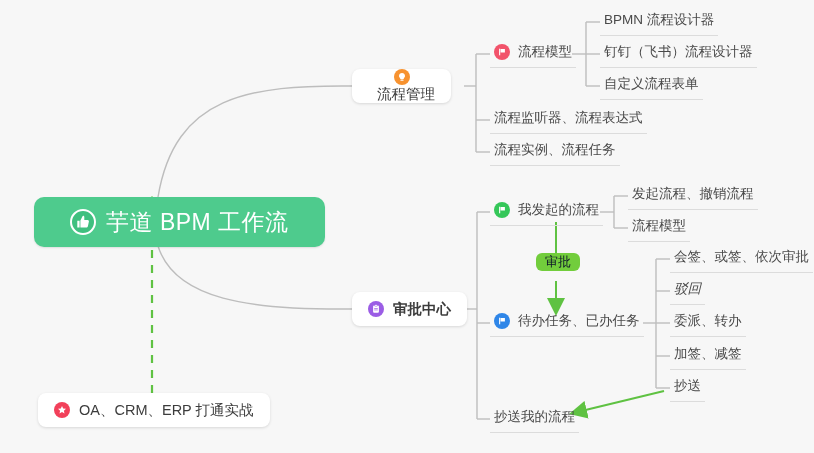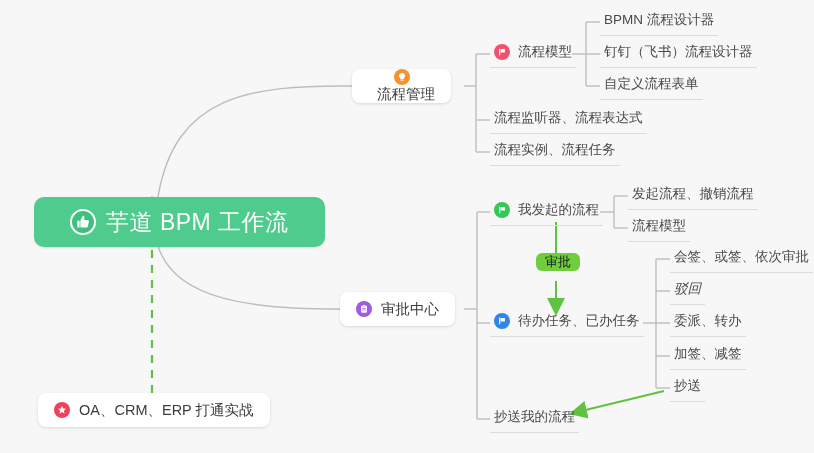--- a/index.html
+++ b/index.html
@@ -169,21 +169,21 @@
     <span class="label">自定义流程表单</span>
   </div>
 
   <div class="node leaf" style="left:490px;top:106px;">
     <span class="label">流程监听器、流程表达式</span>
   </div>
   <div class="node leaf" style="left:490px;top:138px;">
     <span class="label">流程实例、流程任务</span>
   </div>
 
-  <div class="node card" style="left:340px;top:292px;">
+  <div class="node card" style="left:352px;top:292px;font-weight:bold;">
     <span class="ico ico-sm ico-purple">
       <svg width="10" height="10" viewBox="0 0 10 10">
         <rect x="2.1" y="1.5" width="5.8" height="7.2" rx="1" fill="#fff"></rect>
         <rect x="3.6" y="0.7" width="2.8" height="1.6" rx="0.7" fill="#fff" stroke="#9b5de5" stroke-width="0.5"></rect>
         <rect x="3.2" y="4.0" width="3.6" height="0.7" fill="#9b5de5"></rect>
         <rect x="3.2" y="5.6" width="3.6" height="0.7" fill="#9b5de5"></rect>
       </svg>
     </span>
     <span class="label">审批中心</span>
   </div>

